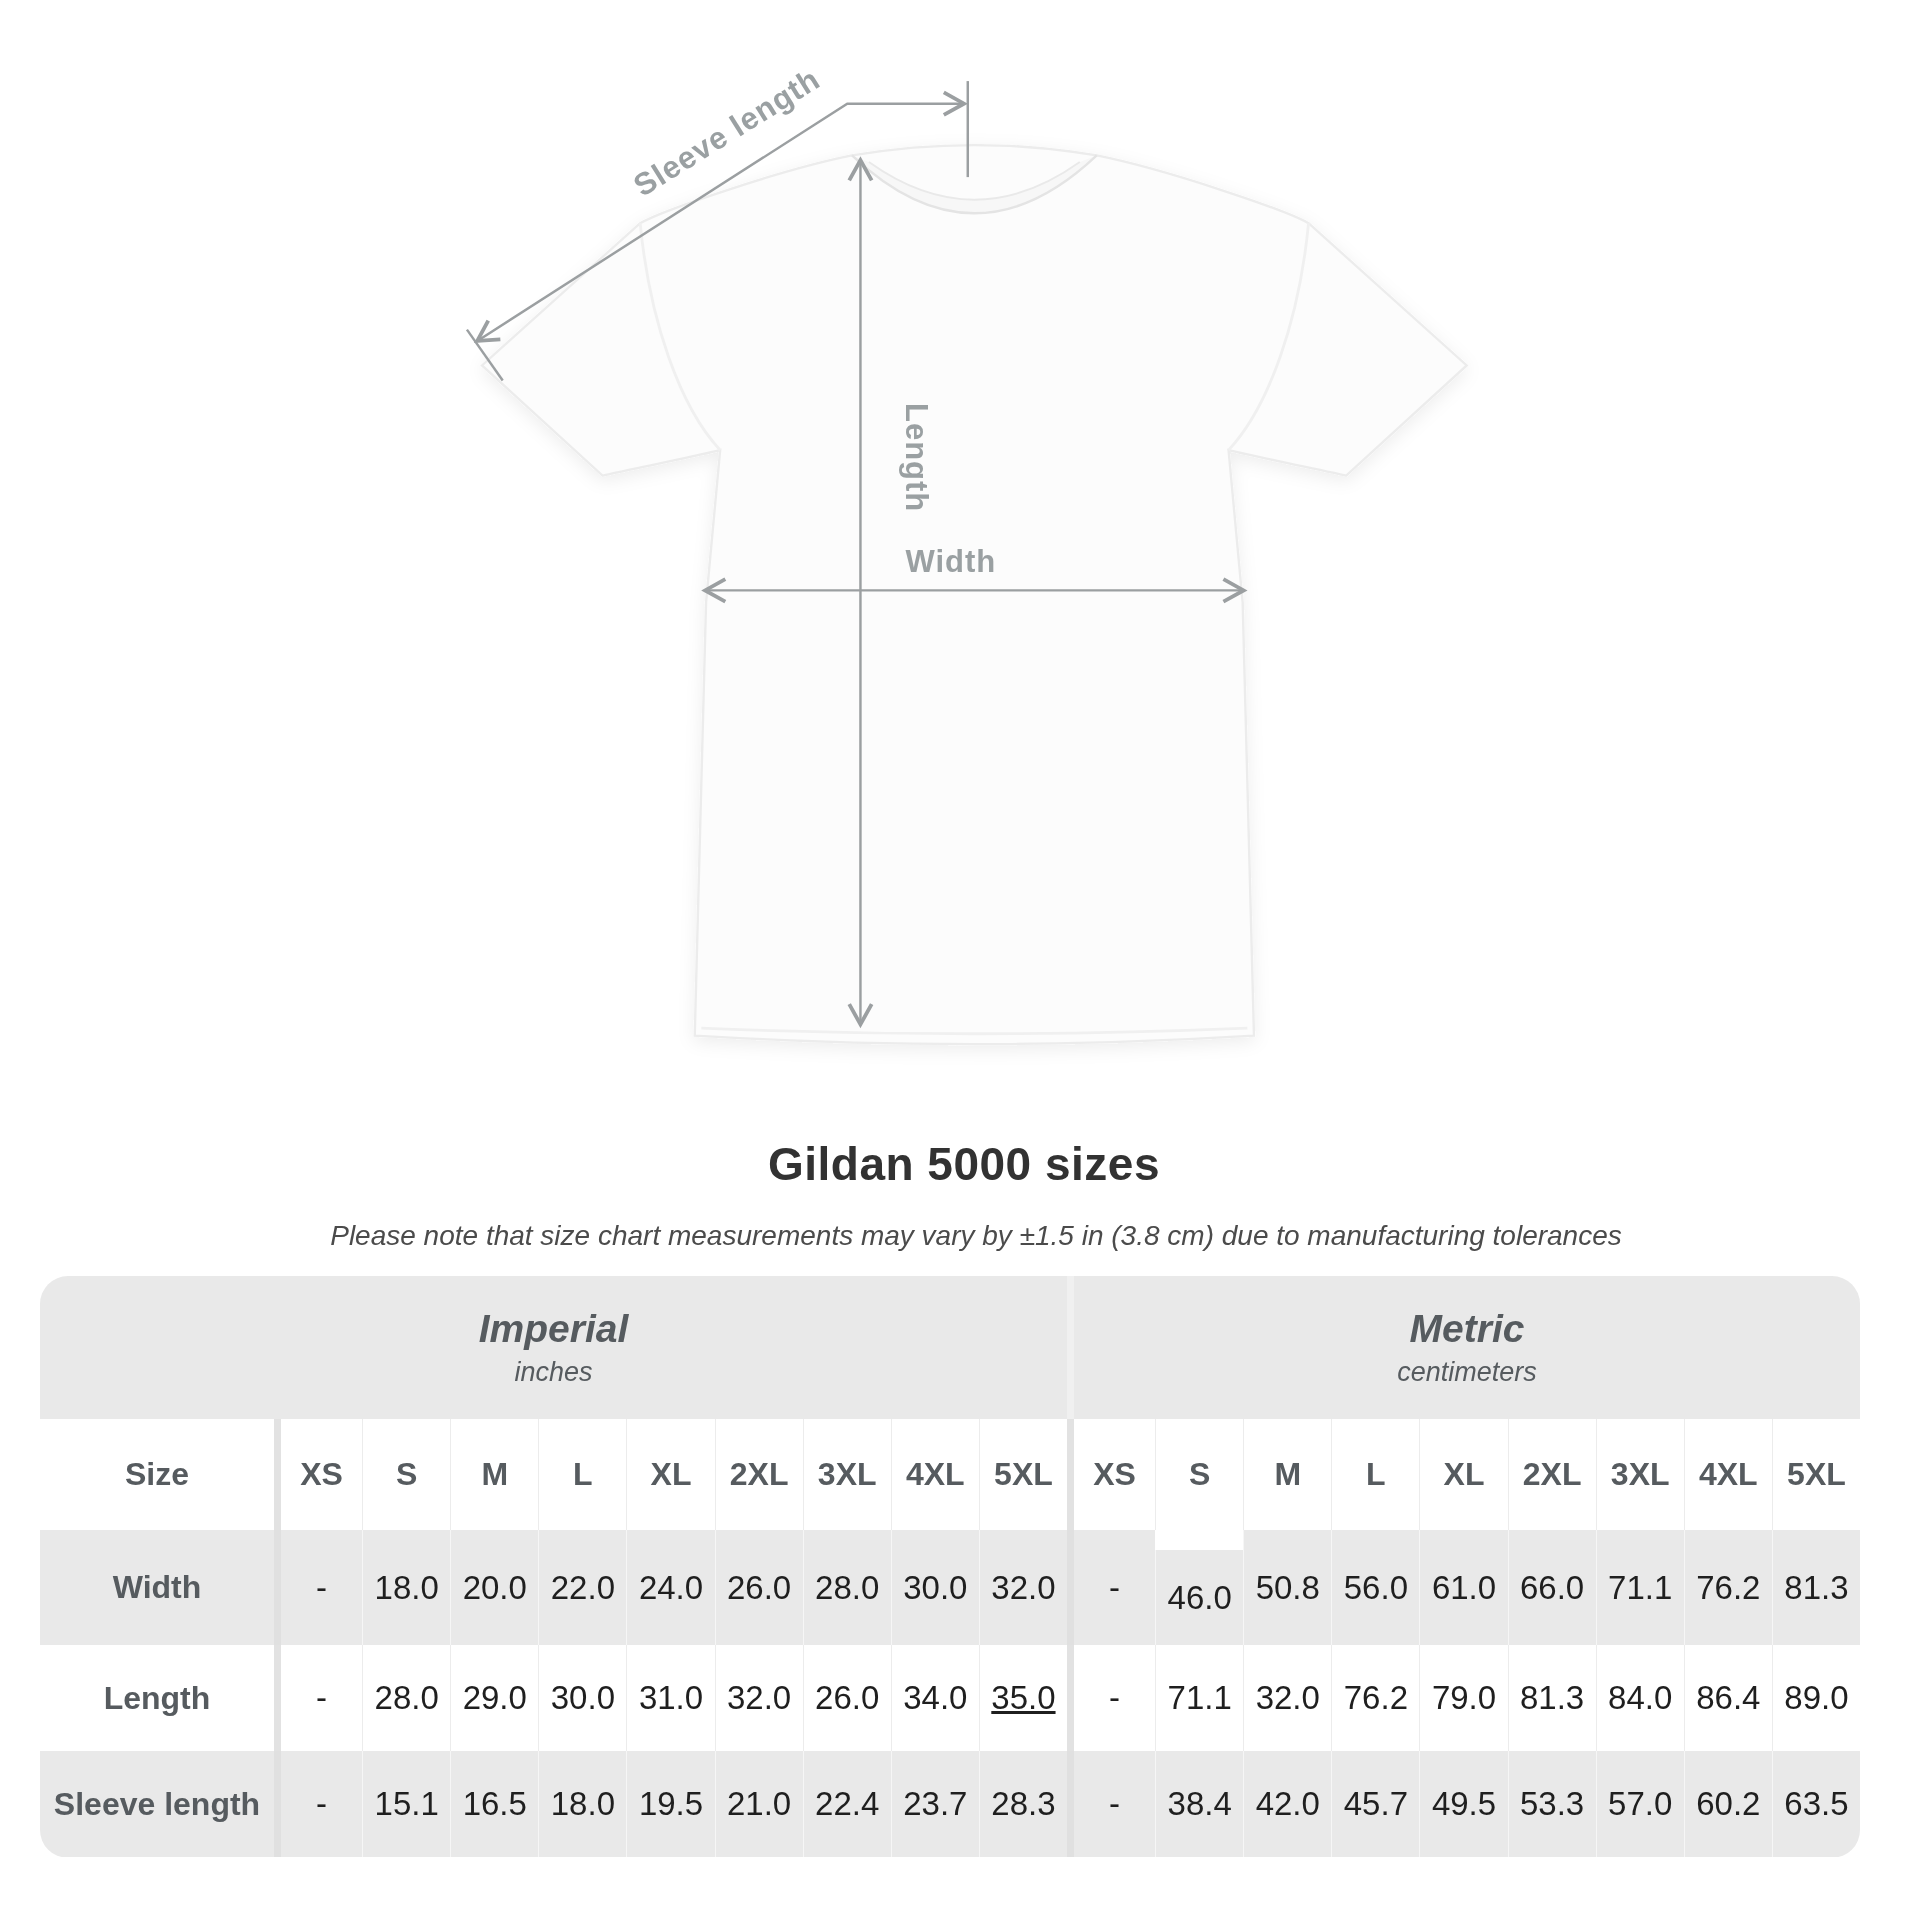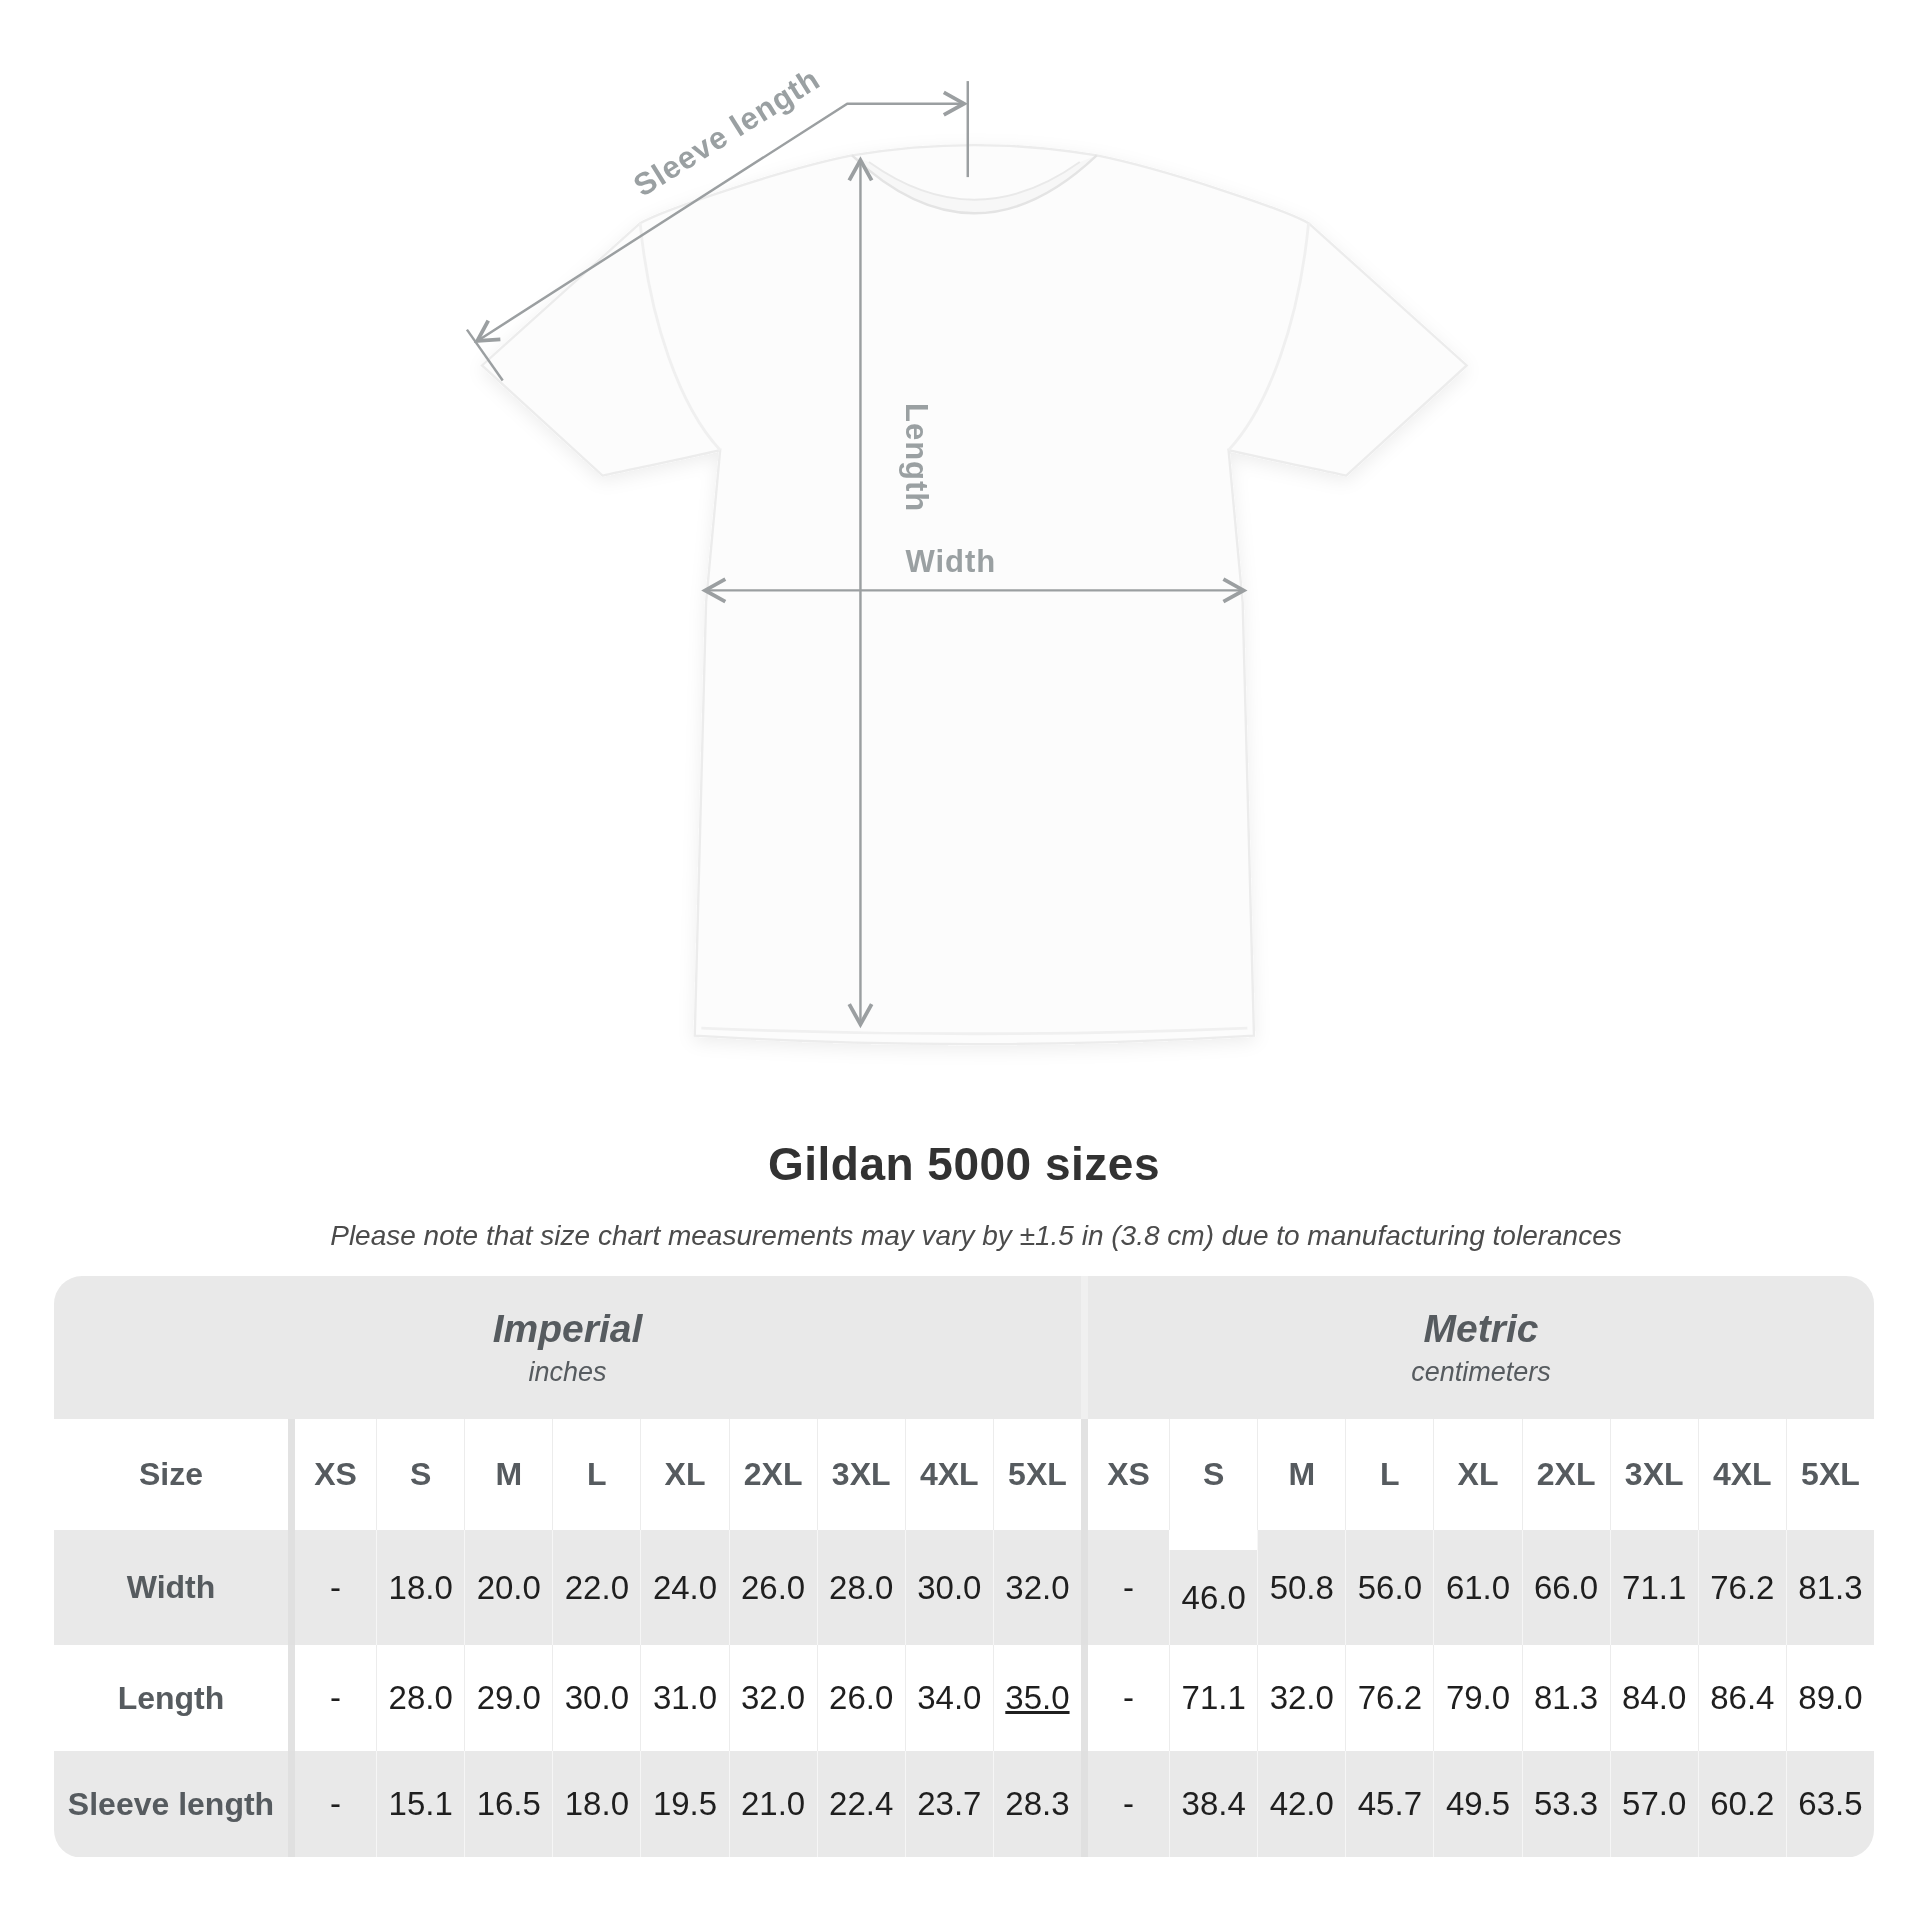--- a/index.html
+++ b/index.html
@@ -14,21 +14,21 @@
   .chart-title{
     position:absolute;left:0;top:1137px;width:100%;margin:0;text-align:center;
     font-size:46px;font-weight:bold;color:#323232;letter-spacing:0.5px;
   }
   .chart-note{
     position:absolute;left:0;top:1208px;width:100%;margin:12px;text-align:center;
     font-size:28px;font-style:italic;color:#4b4b4b;
   }
   
   .tbl{
-    position:absolute;left:54px;top:1276px;width:1820px;height:582px;
+    position:absolute;left:40px;top:1276px;width:1820px;height:582px;
     display:grid;
     grid-template-columns:234px repeat(18,1fr);
     grid-template-rows:143px 111px 115px 106px 106px;
     border-radius:28px;overflow:hidden;background:#ffffff;text-align:center;
   }
   .cell{display:flex;align-items:center;justify-content:center;min-width:0;}
   .band{background:#e9e9e9;}
   .group{flex-direction:column;gap:5.6px;}
   .g-imp{grid-row:1;grid-column:1/11;}
   .g-met{grid-row:1;grid-column:11/20;border-left:7.5px solid #f0f0f0;}

